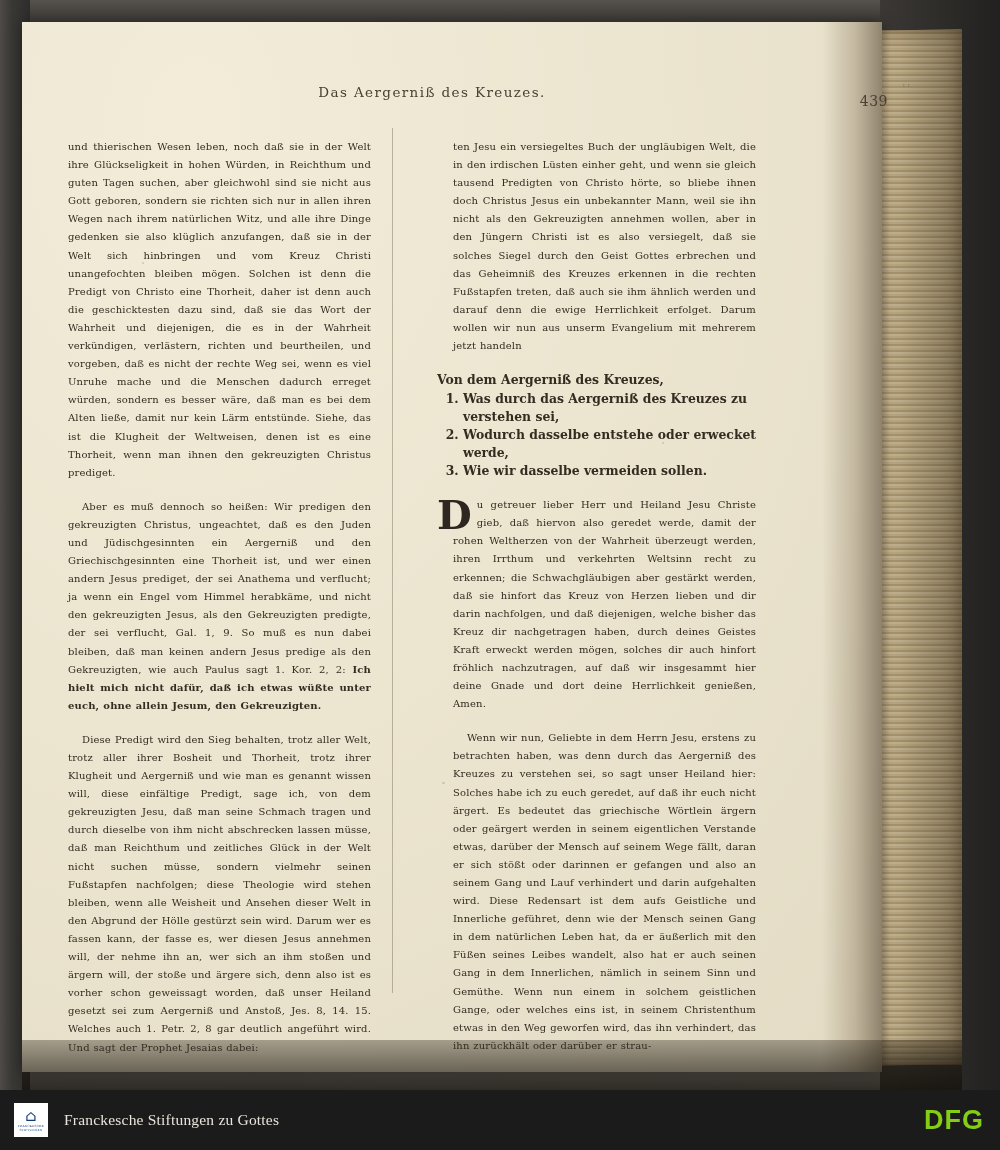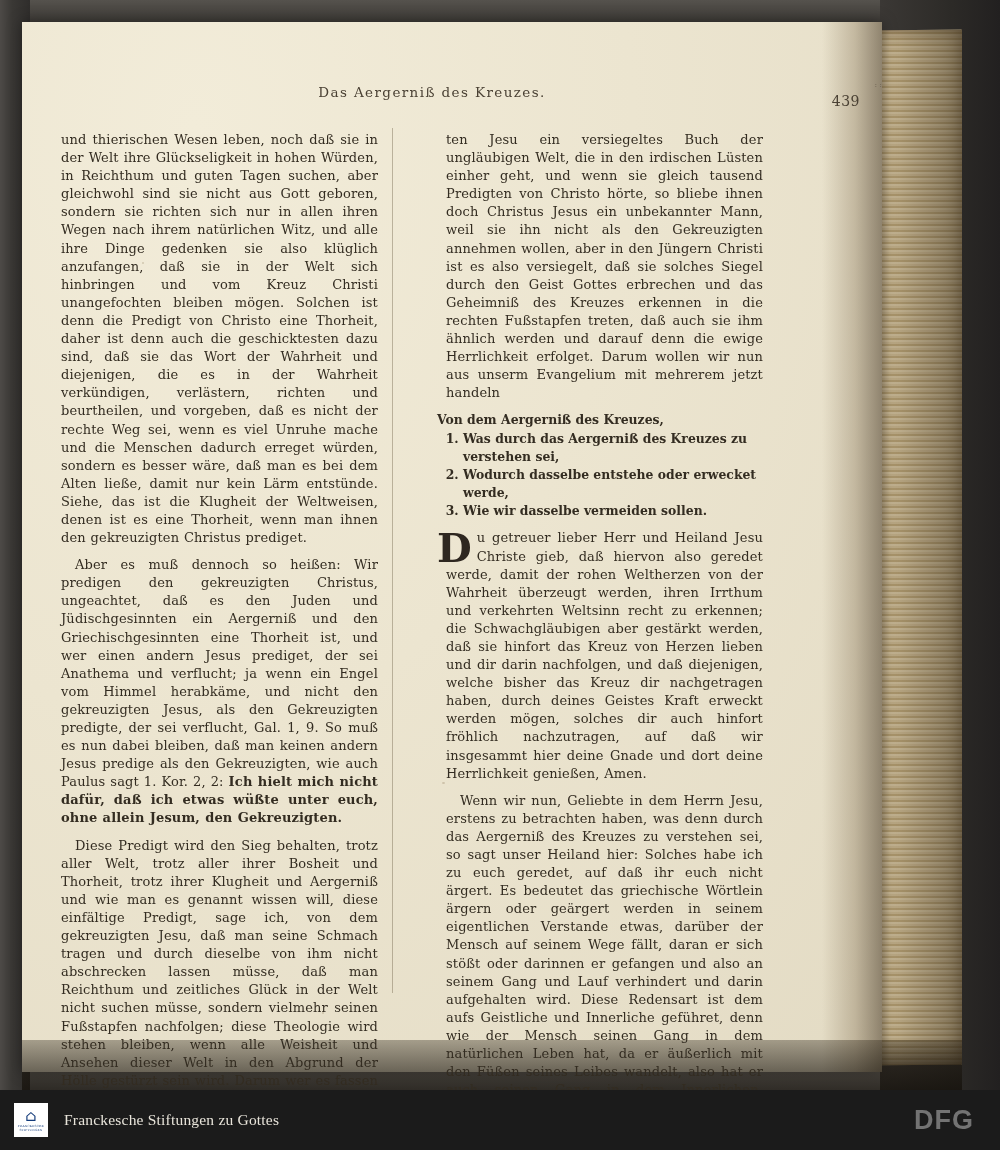--- a/index.html
+++ b/index.html
@@ -94,21 +94,21 @@
   .speckle {
     position: absolute;
     background: rgba(120,95,60,0.25);
     border-radius: 50%;
   }
 
   
   .content {
     position: absolute;
     left: 22px; top: 22px;
-    width: 860px; height: 1050px;
+    width: 860px; height: 1050px; padding-left: 28px;
   }
   .running-head {
     position: absolute;
     left: 0; top: 62px;
     width: 820px;
     text-align: center;
     font-size: 13.5px;
     letter-spacing: 1.4px;
     color: #4a4134;
     font-family: "DejaVu Serif", serif;
@@ -143,22 +143,22 @@
   .col.left { padding-right: 18px; }
   .col.right { padding-left: 32px; }
   .rule {
     position: absolute;
     left: 370px; top: 106px;
     width: 1px; height: 865px;
     background: rgba(90,75,50,0.35);
   }
 
   p.body {
-    margin: 9px;
-    font-size: 13px;
+    margin: 16px;
+    font-size: 10px;
     line-height: 18.1px;
     text-align: justify;
     text-justify: inter-word;
     color: #332c21;
     letter-spacing: 0.15px;
     word-spacing: 0.5px;
     -webkit-hyphens: manual;
     hyphens: manual;
   }
   p.body + p.body { text-indent: 14px; }
@@ -238,22 +238,22 @@
   }
   .footer-label {
     margin-left: 16px;
     color: #e8e4da;
     font-size: 15.5px;
     font-family: "Liberation Serif", serif;
     letter-spacing: 0.2px;
   }
   .footer-right {
     margin-left: auto;
-    margin-right: 26px;
-    color: #737373;
+    margin-right: 16px;
+    color: #84cc16;
     font-size: 27px;
     font-weight: bold;
     letter-spacing: 1px;
     font-family: "Liberation Sans", sans-serif;
   }
 </style>
 </head>
 <body>
 
 <div id="page">

